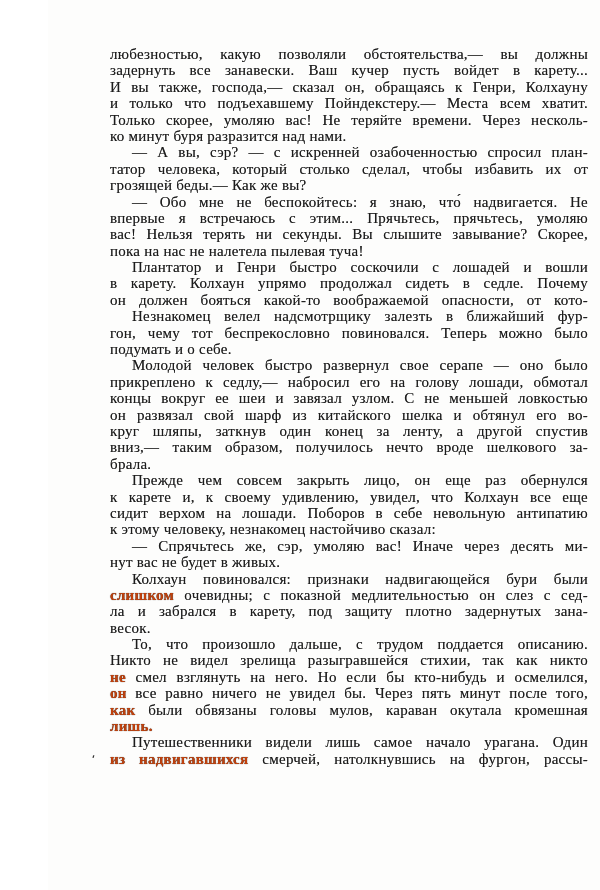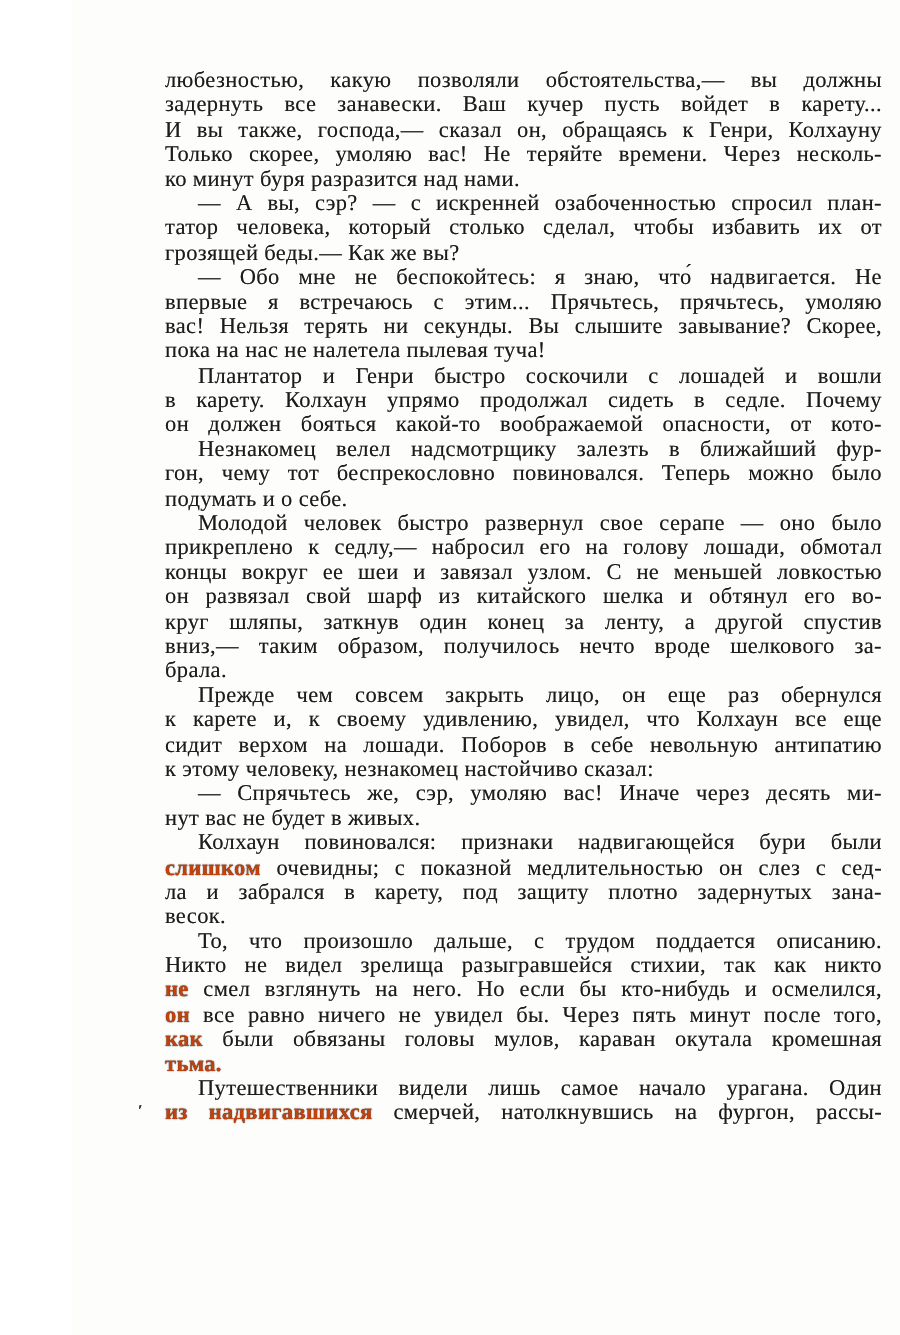--- a/index.html
+++ b/index.html
@@ -69,20 +69,21 @@
   }
 </style>
 </head>
 <body>
 
 <div class="page">
   <div class="text-block">
       <div class="line">любезностью, какую позволяли обстоятельства,— вы должны</div>
       <div class="line">задернуть все занавески. Ваш кучер пусть войдет в карету...</div>
       <div class="line">И вы также, господа,— сказал он, обращаясь к Генри, Колхауну</div>
+      <div class="line">и только что подъехавшему Пойндекстеру.— Места всем хватит.</div>
       <div class="line">Только скорее, умоляю вас! Не теряйте времени. Через несколь-</div>
       <div class="line end">ко минут буря разразится над нами.</div>
       <div class="line indent">— А вы, сэр? — с искренней озабоченностью спросил план-</div>
       <div class="line">татор человека, который столько сделал, чтобы избавить их от</div>
       <div class="line end">грозящей беды.— Как же вы?</div>
       <div class="line indent">— Обо мне не беспокойтесь: я знаю, что́ надвигается. Не</div>
       <div class="line">впервые я встречаюсь с этим... Прячьтесь, прячьтесь, умоляю</div>
       <div class="line">вас! Нельзя терять ни секунды. Вы слышите завывание? Скорее,</div>
       <div class="line end">пока на нас не налетела пылевая туча!</div>
       <div class="line indent">Плантатор и Генри быстро соскочили с лошадей и вошли</div>
@@ -106,18 +107,18 @@
       <div class="line end">нут вас не будет в живых.</div>
       <div class="line indent">Колхаун повиновался: признаки надвигающейся бури были</div>
       <div class="line"><b>слишком</b> очевидны; с показной медлительностью он слез с сед-</div>
       <div class="line">ла и забрался в карету, под защиту плотно задернутых зана-</div>
       <div class="line end">весок.</div>
       <div class="line indent">То, что произошло дальше, с трудом поддается описанию.</div>
       <div class="line">Никто не видел зрелища разыгравшейся стихии, так как никто</div>
       <div class="line"><b>не</b> смел взглянуть на него. Но если бы кто-нибудь и осмелился,</div>
       <div class="line"><b>он</b> все равно ничего не увидел бы. Через пять минут после того,</div>
       <div class="line"><b>как</b> были обвязаны головы мулов, караван окутала кромешная</div>
-      <div class="line end"><b>тьма.</b></div>
+      <div class="line end"><b>лишь.</b></div>
       <div class="line indent">Путешественники видели лишь самое начало урагана. Один</div>
       <div class="line"><b>из надвигавшихся</b> смерчей, натолкнувшись на фургон, рассы-<span class="margin-mark">ʹ</span></div>
     </div>
   <div class="page-number">35</div>
 </div>
 
 </body></html>

